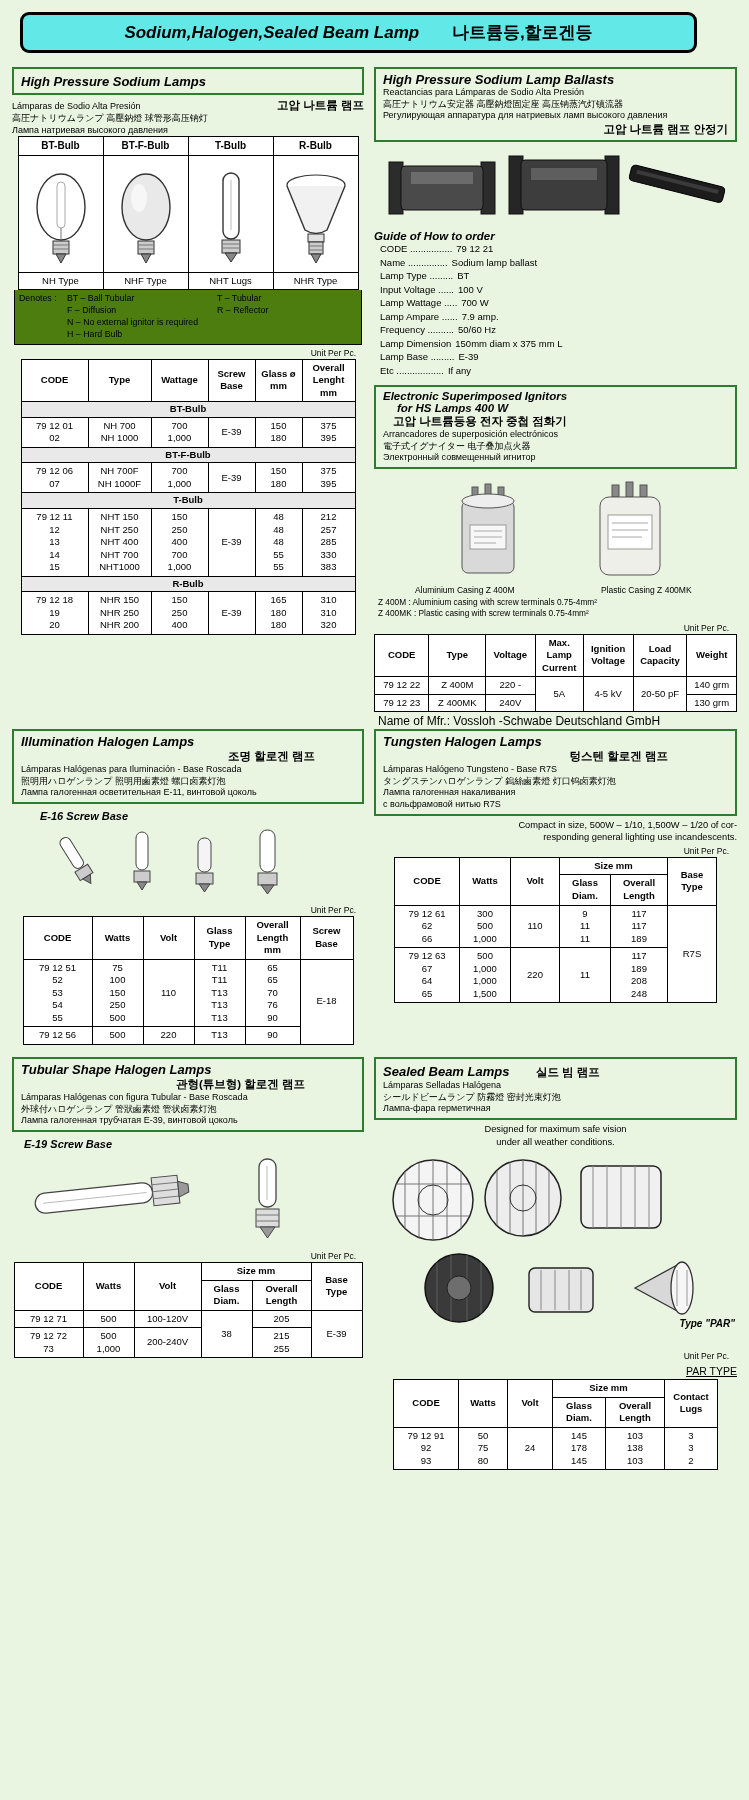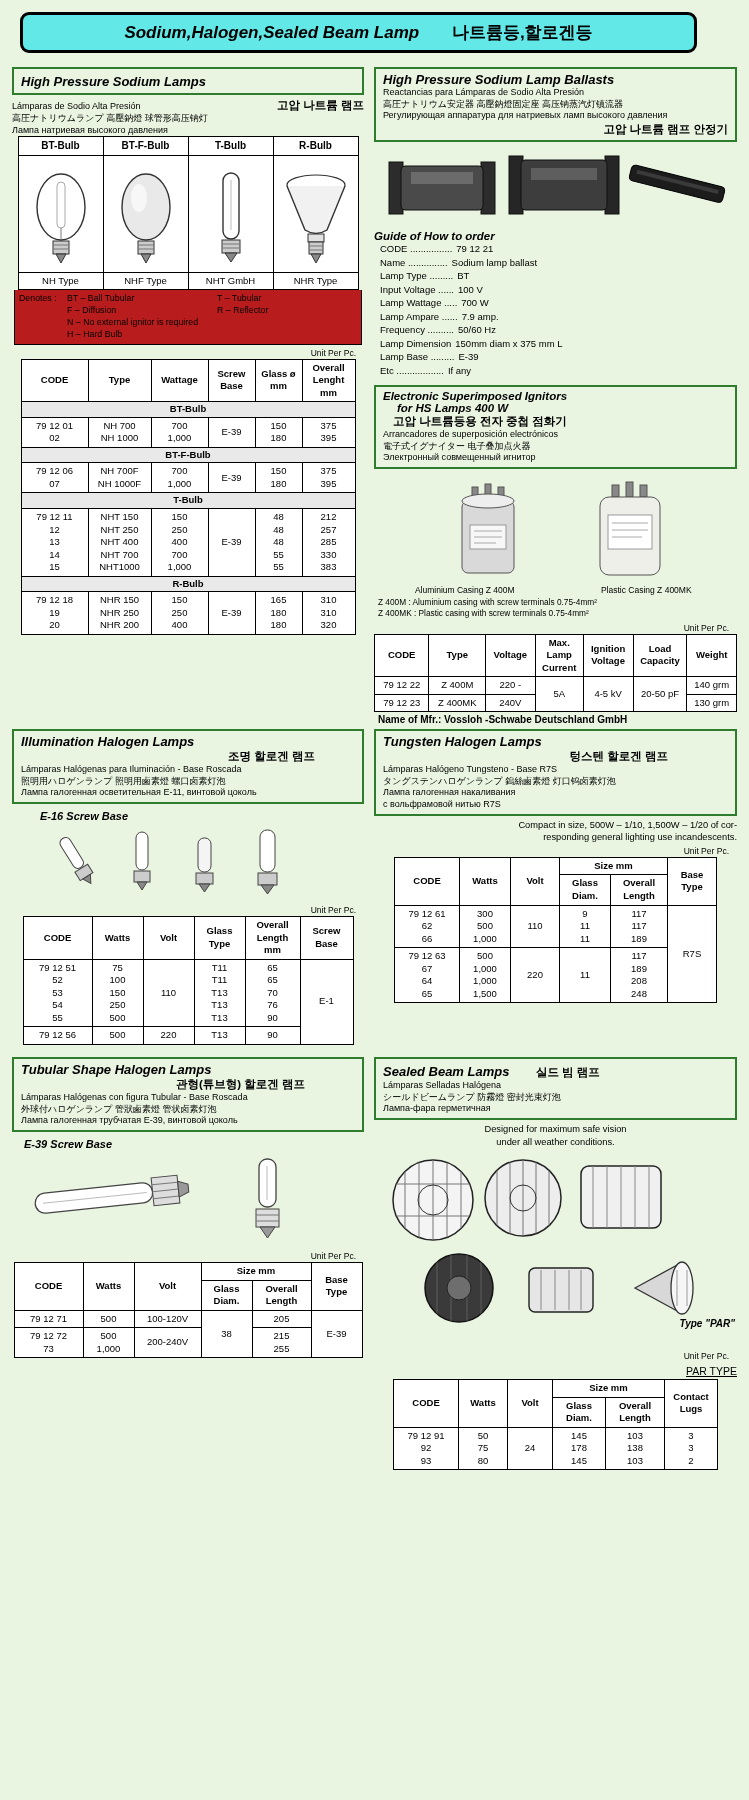--- a/index.html
+++ b/index.html
@@ -22,33 +22,33 @@
   .subline{display:flex;justify-content:space-between;align-items:baseline;}
   .right{text-align:right;}
   .unit{font-size:8.5px;text-align:right;margin:3px 8px 1px 0;}
   table.tbl{border-collapse:collapse;background:#fff;margin:0 auto;}
   .tbl th,.tbl td{border:1px solid #000;font-size:9.5px;text-align:center;vertical-align:middle;padding:2px 2px;white-space:pre-line;line-height:1.32;}
   .tbl th{font-weight:bold;}
   .band td{font-weight:bold;background:#e9e9e9;font-size:9.5px;padding:1px;}
   .bulbtbl{margin-top:10px;}
   .bulbtbl th{font-size:10px;padding:2px 0;}
   .imgrow td{height:102px;vertical-align:middle;}
-  .denbox{width:338px;margin:0 auto;border:1px solid #000;border-top:none;background:#b91c1c;font-size:8.8px;padding:3px 4px;line-height:1.35;}
+  .denbox{width:338px;margin:0 auto;border:1px solid #000;border-top:none;background:#4d7c0f;font-size:8.8px;padding:3px 4px;line-height:1.35;}
   .denrow{display:flex;}
   .denlab{width:48px;flex:none;}
   .denl{width:150px;flex:none;}
   .denr{flex:1;}
   .glines{font-size:9.5px;line-height:13.5px;margin-left:6px;}
   .gl{display:inline;}
   .gv{display:inline;margin-left:4px;}
   .imgblock{position:relative;text-align:center;margin:4px 0 2px;}
   .caprow{display:flex;font-size:8.5px;}
   .caprow span{width:50%;text-align:center;}
   .note8{font-size:8.3px;line-height:1.35;margin-left:4px;white-space:pre-line;}
-  .mfr{font-size:10px;margin:2px 0 0 4px;font-weight:bold;}
+  .mfr{font-size:12px;margin:2px 0 0 4px;}
   .baselabel{font-weight:bold;font-style:italic;font-size:11px;margin:6px 0 2px 28px;}
   .floatlabel{position:absolute;font-weight:bold;font-style:italic;font-size:11px;}
   .partitle{font-weight:normal;font-size:10.5px;text-align:right;margin:4px 0 2px;text-decoration:underline;}
   .smallnote{font-size:9.3px;text-align:center;line-height:1.35;white-space:pre-line;margin:2px 0;}
 </style>
 </head>
 <body>
 
 <div class="page">
 
@@ -118,21 +118,21 @@
                 <rect x="26" y="72" width="14" height="12" fill="#ccc" stroke="#333"></rect>
                 <line x1="26" y1="76" x2="40" y2="76" stroke="#777"></line>
                 <line x1="26" y1="80" x2="40" y2="80" stroke="#777"></line>
                 <path d="M28 84 L38 84 L33 93 Z" fill="#888" stroke="#333"></path>
               </svg>
             </td>
           </tr>
           <tr>
             <td>NH Type</td>
             <td>NHF Type</td>
-            <td>NHT GmbH</td>
+            <td>NHT Lugs</td>
             <td>NHR Type</td>
           </tr>
         </tbody>
           </table>
         <div class="denbox">
           <div class="denrow">
             <span class="denlab">Denotes :</span>
             <span class="denl">BT – Ball Tubular</span>
             <span class="denr">T – Tubular</span>
           </div>
@@ -433,21 +433,21 @@
             <td>T11
 T11
 T13
 T13
 T13</td>
             <td>65
 65
 70
 76
 90</td>
-            <td rowspan="2">E-1</td>
+            <td rowspan="2">E-18</td>
           </tr>
           <tr>
             <td>79 12 56</td>
             <td>500</td>
             <td>220</td>
             <td>T13</td>
             <td>90</td>
           </tr>
         </tbody>
           </table>
@@ -524,21 +524,21 @@
   <div class="row row3">
     <div class="colL">
       <section>
         <div class="gbox">
           <div class="t1">Tubular Shape Halogen Lamps</div>
           <div class="right krb" style="margin-right:50px;">관형(튜브형) 할로겐 램프</div>
           <div class="s">Lámparas Halógenas con figura Tubular - Base Roscada</div>
           <div class="s">外球付ハロゲンランプ  管狀鹵素燈  管状卤素灯泡</div>
           <div class="s">Лампа галогенная трубчатая Е-39, винтовой цоколь</div>
         </div>
-        <div class="baselabel" style="margin-left:12px;">E-39 Screw Base</div>
+        <div class="baselabel" style="margin-left:12px;">E-19 Screw Base</div>
         <div class="imgblock">
           <svg width="330" height="90" viewBox="0 0 330 90">
             <g transform="rotate(-6 90 44)">
               <rect x="12" y="32" width="118" height="20" rx="10" fill="#fff" stroke="#444" stroke-width="1.3"></rect>
               <line x1="20" y1="42" x2="124" y2="42" stroke="#bbb"></line>
               <rect x="130" y="28" width="26" height="28" fill="#ddd" stroke="#444"></rect>
               <line x1="130" y1="35" x2="156" y2="35" stroke="#777"></line>
               <line x1="130" y1="42" x2="156" y2="42" stroke="#777"></line>
               <line x1="130" y1="49" x2="156" y2="49" stroke="#777"></line>
               <path d="M156 34 L166 38 L166 46 L156 50 Z" fill="#999" stroke="#444"></path>

